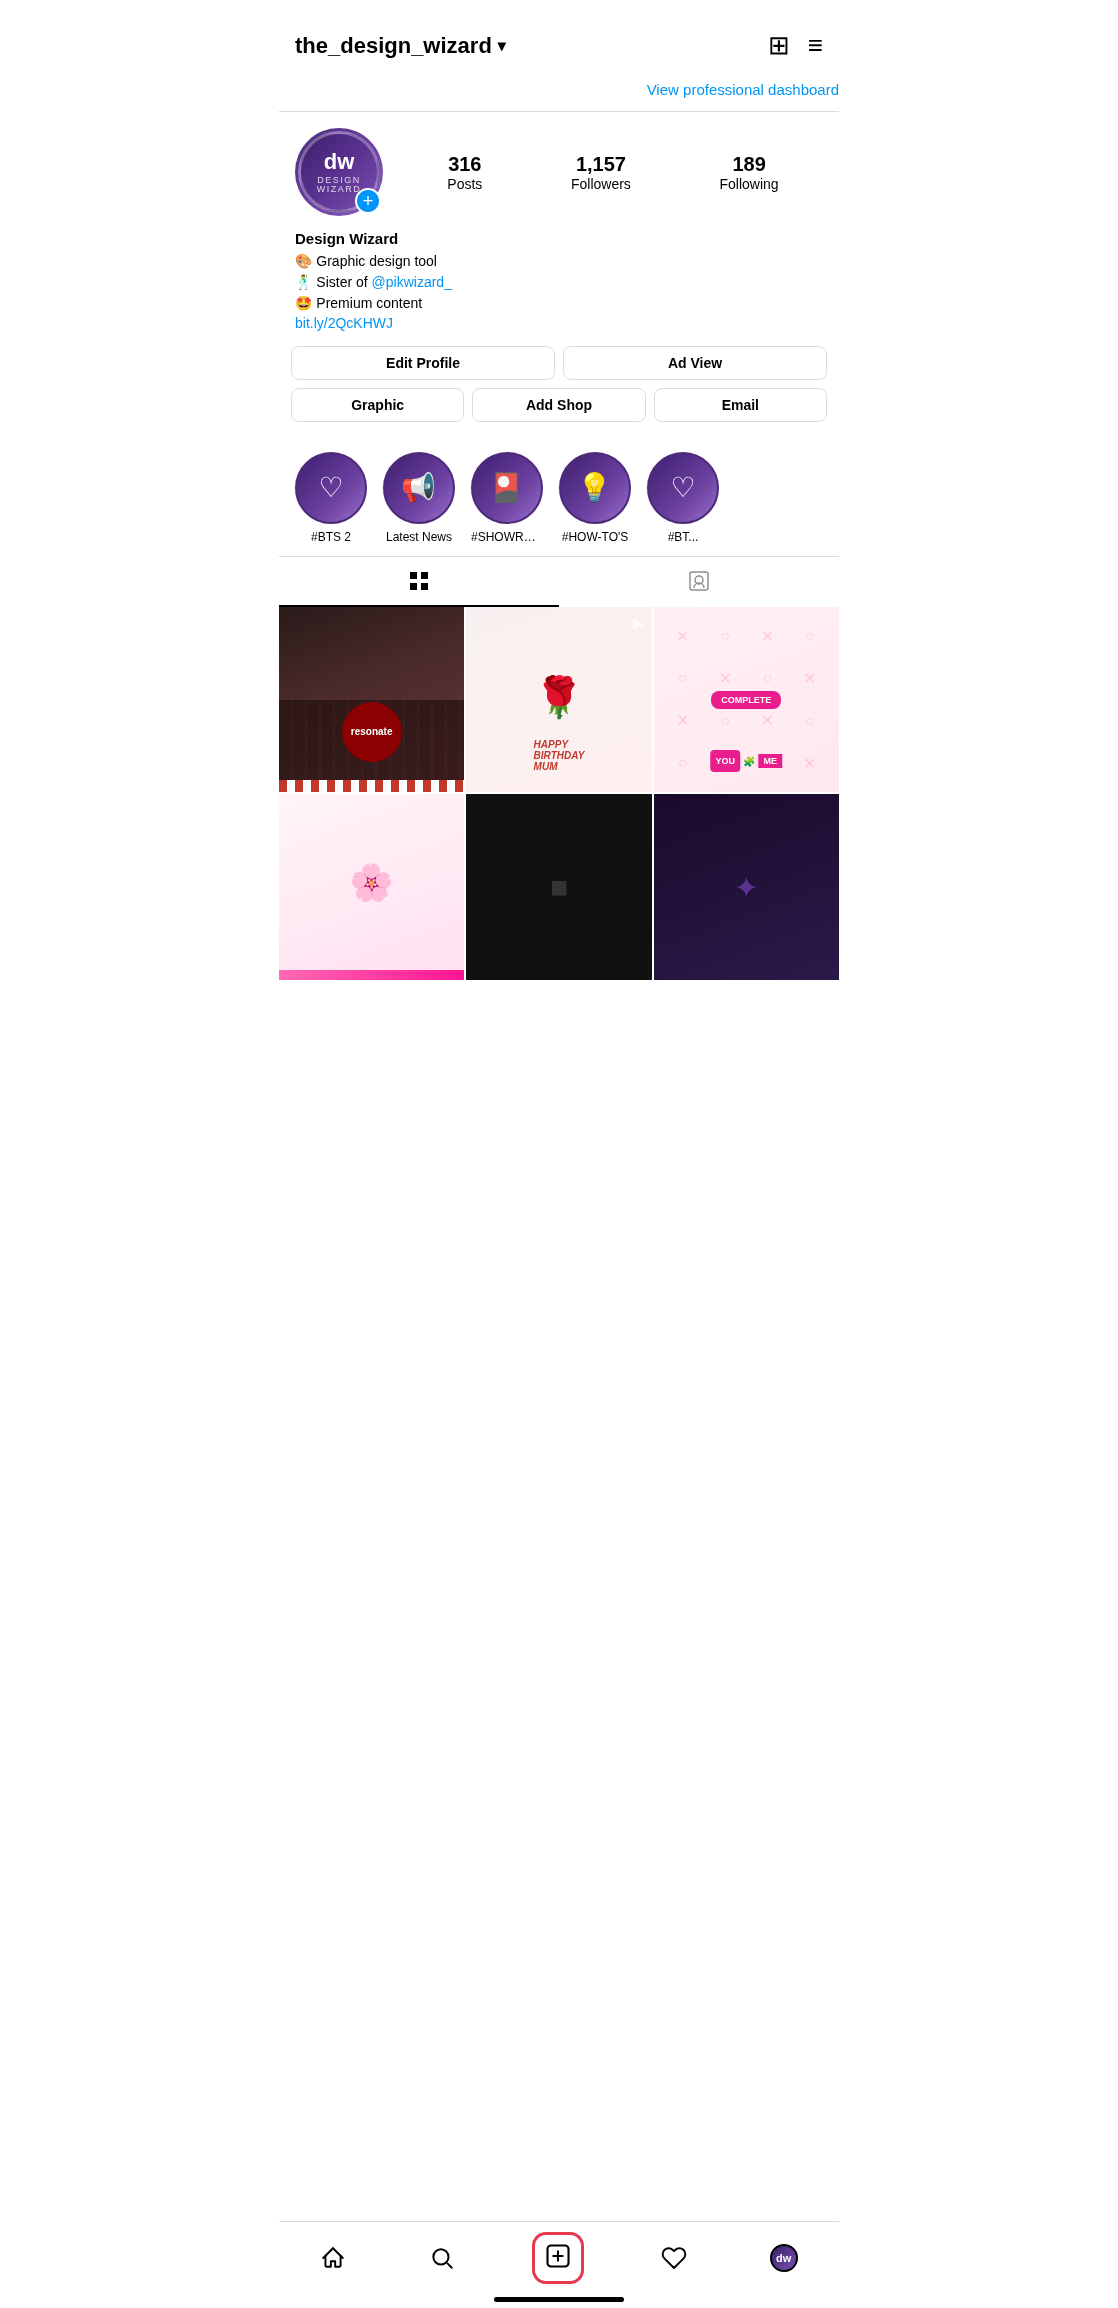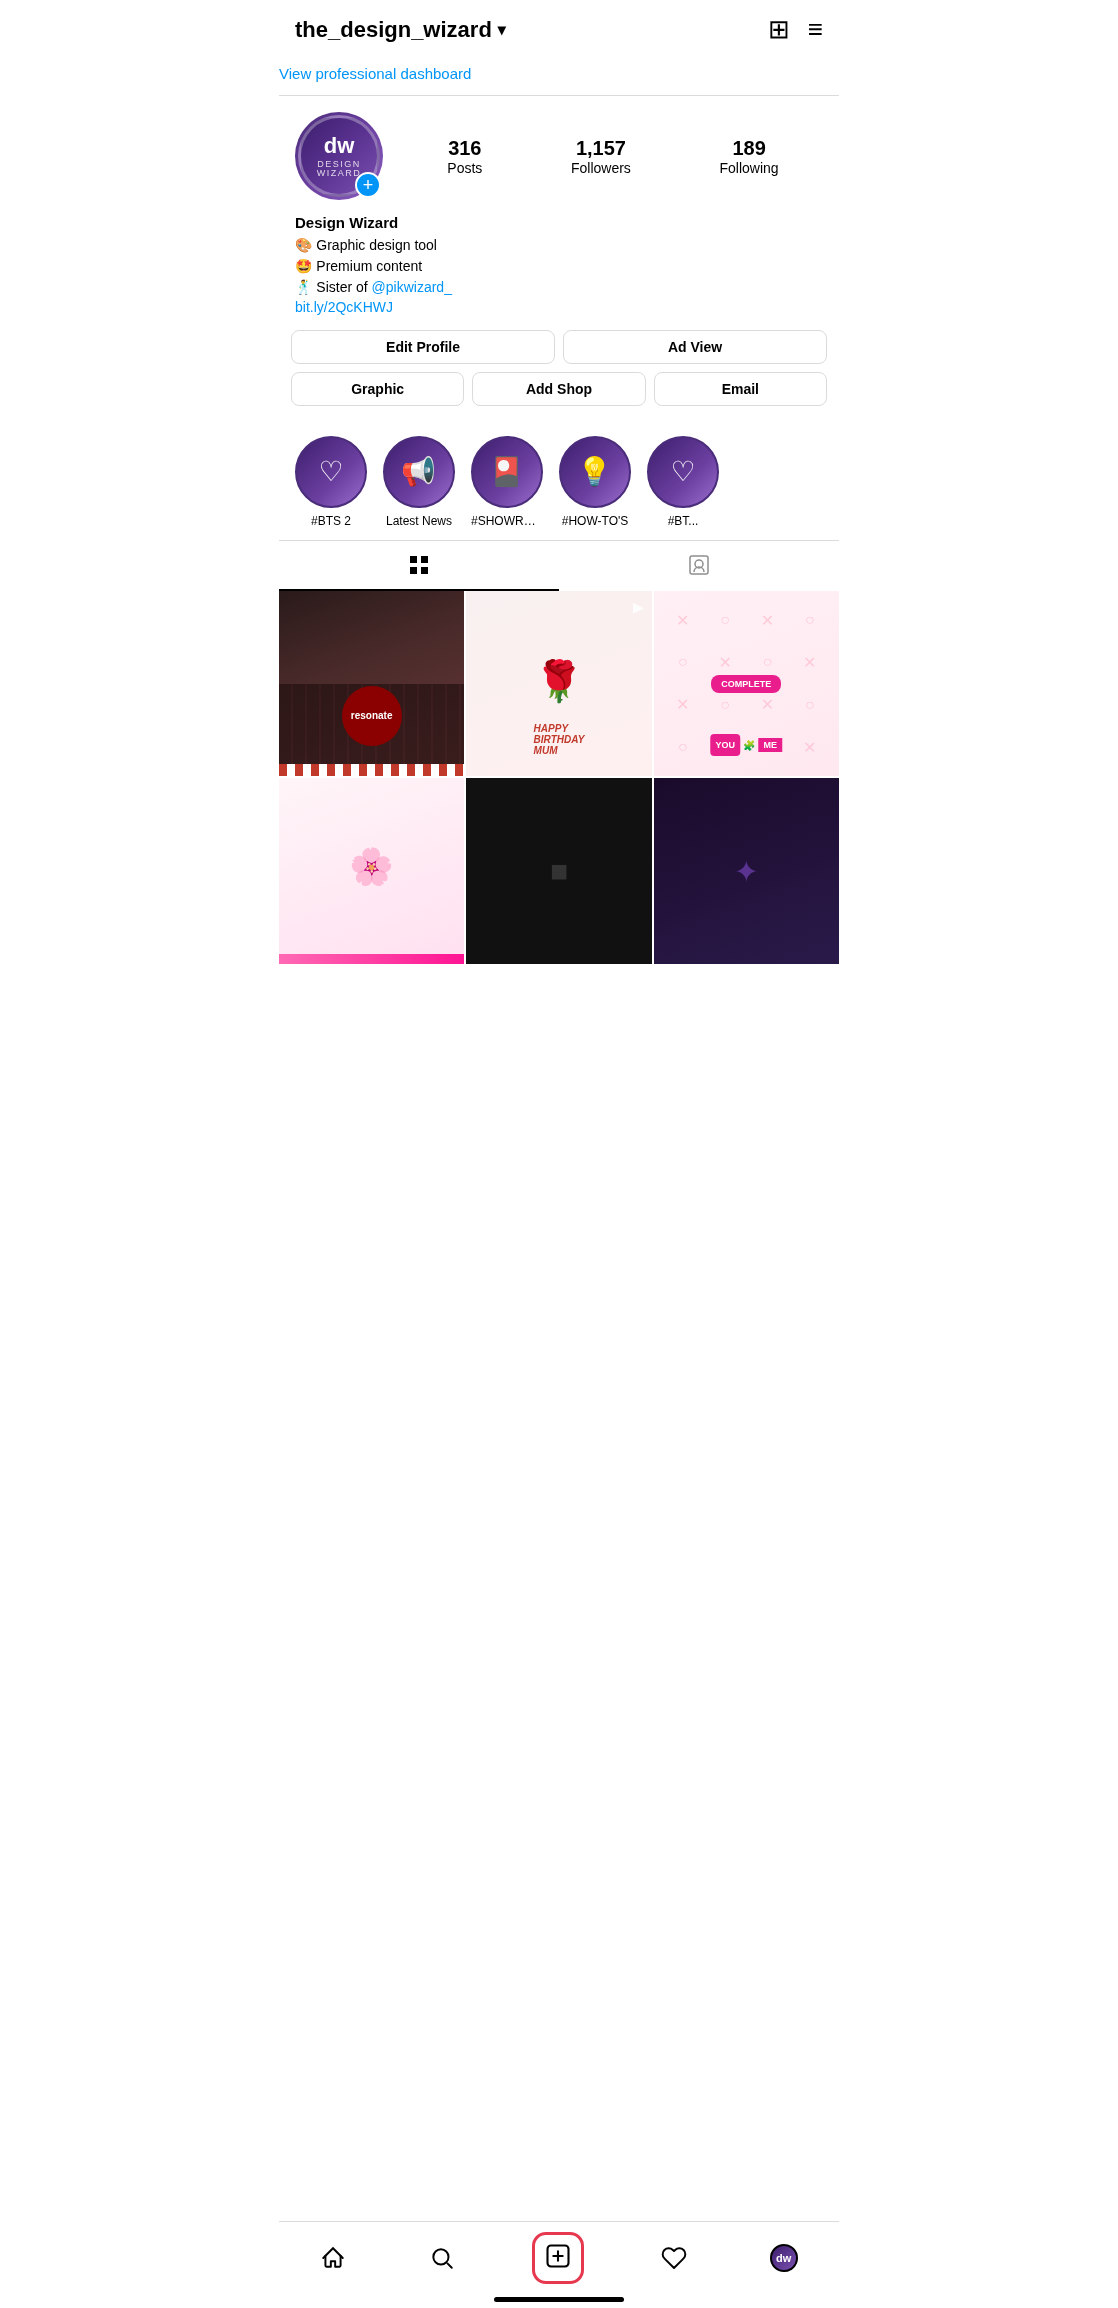--- a/index.html
+++ b/index.html
@@ -13,20 +13,21 @@
       overflow-x: hidden;
     }
 
     
     .header {
       display: flex;
       align-items: center;
       justify-content: space-between;
       padding: 14px 16px 10px;
       background: #fff;
+      margin-top: 16px;
     }
     .header-username {
       font-size: 22px;
       font-weight: 700;
       color: #000;
       display: flex;
       align-items: center;
       gap: 6px;
     }
     .header-username .chevron {
@@ -39,21 +40,21 @@
       align-items: center;
     }
     .header-icon {
       font-size: 26px;
       color: #000;
       cursor: pointer;
     }
 
     
     .pro-dashboard {
-      text-align: left;
+      text-align: right;
       padding: 10px 0 12px;
       border-bottom: 1px solid #dbdbdb;
     }
     .pro-dashboard a {
       color: #0095f6;
       font-size: 15px;
       font-weight: 500;
       text-decoration: none;
     }
 
@@ -491,24 +492,24 @@
         <span class="stat-number">189</span>
         <span class="stat-label">Following</span>
       </div>
     </div>
   </div>
 </div>
 
 <div class="bio">
   <div class="bio-name">Design Wizard</div>
   <div class="bio-line">🎨 Graphic design tool</div>
-  <div class="bio-line">🤩 Premium content</div>
   <div class="bio-line">
     🕺 Sister of <a href="#" class="bio-link">@pikwizard_</a>
   </div>
+  <div class="bio-line">🤩 Premium content</div>
   <a href="#" class="bio-link">bit.ly/2QcKHWJ</a>
 </div>
 
 <div class="action-buttons">
   <div class="btn-row">
     <button class="btn-action">Edit Profile</button>
     <button class="btn-action">Ad View</button>
   </div>
   <div class="btn-row">
     <button class="btn-action">Graphic</button>

